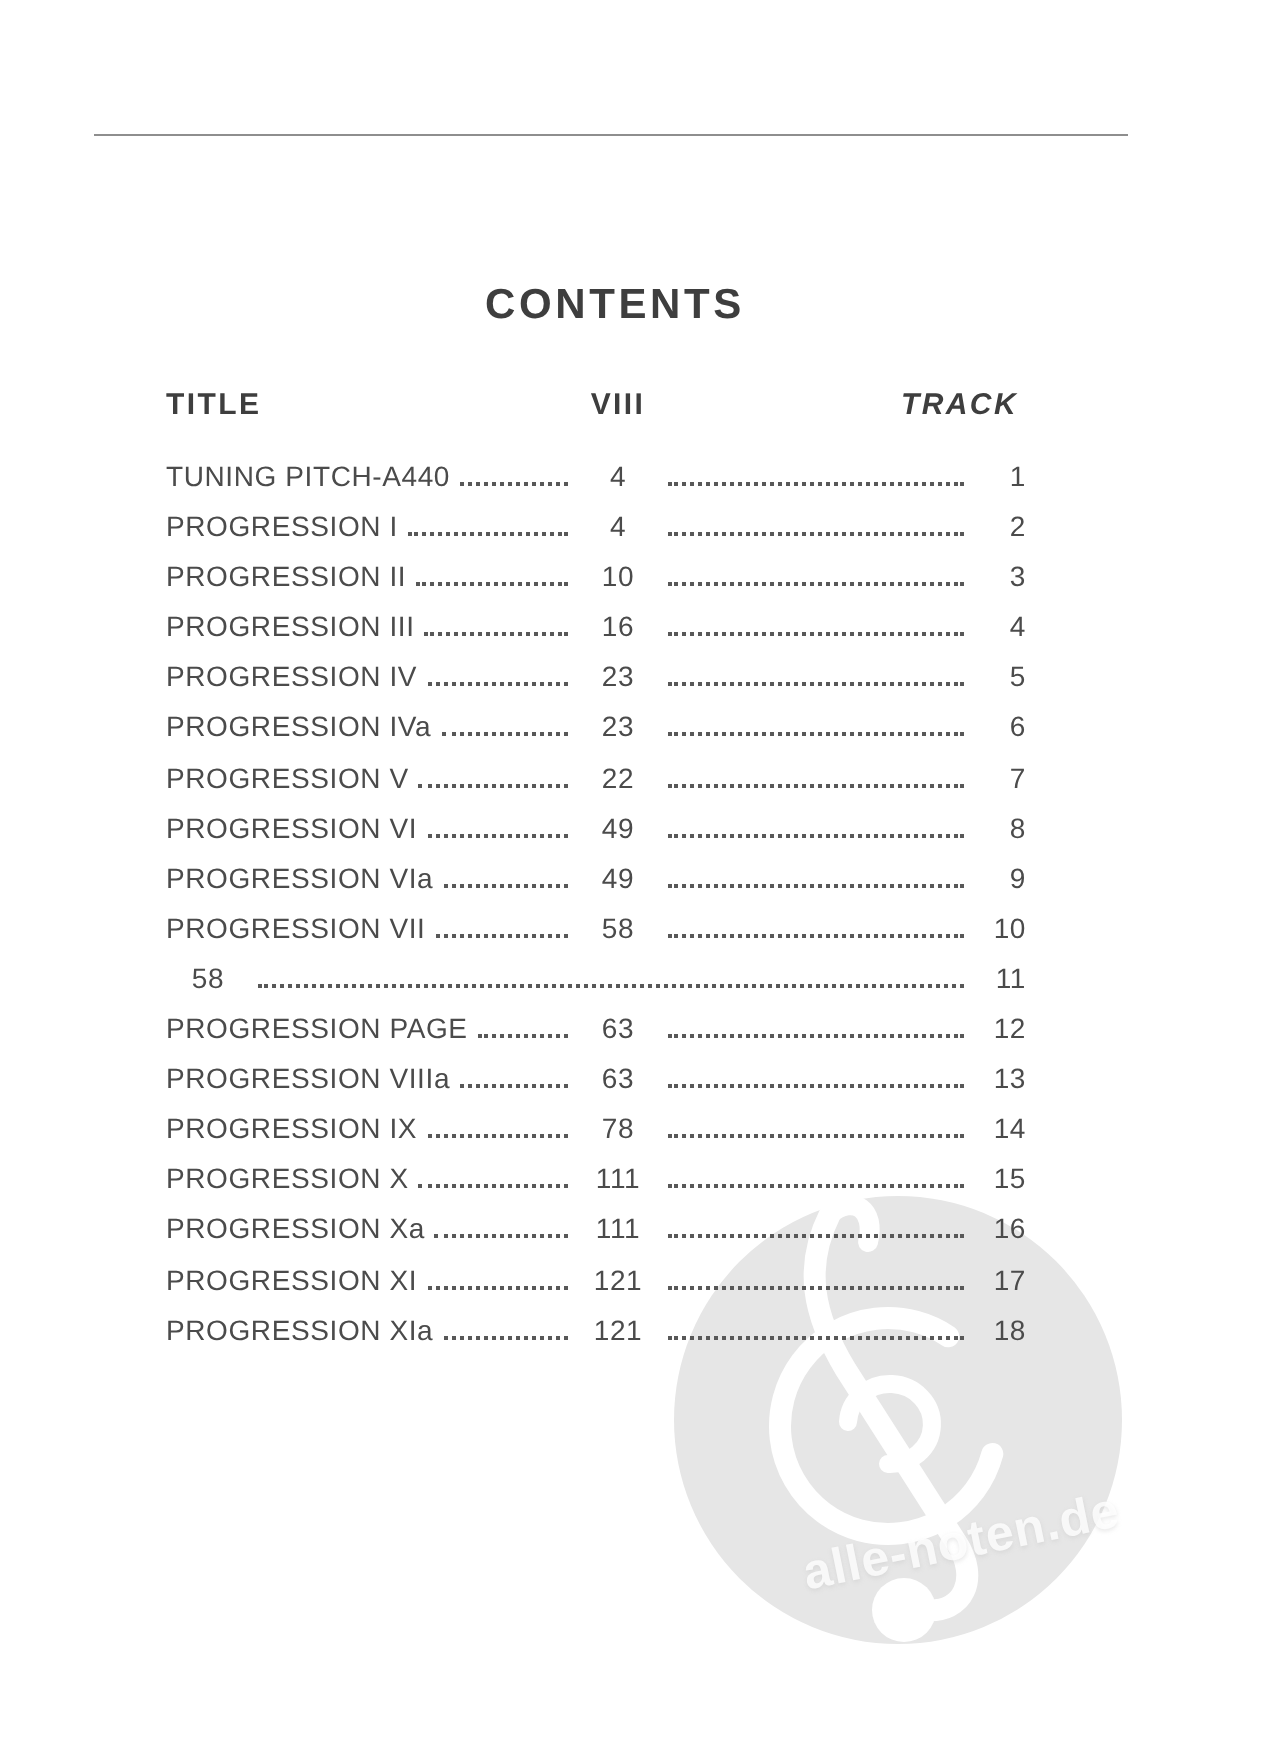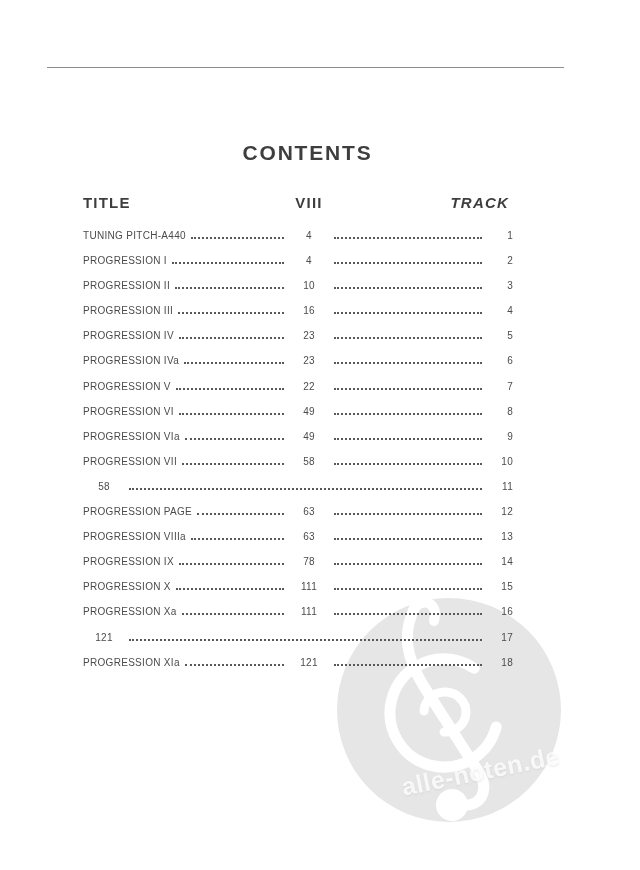--- a/index.html
+++ b/index.html
@@ -25,21 +25,21 @@
   }
   .th-title { width:205px; }
   .th-page  { width:42px; text-align:center; }
   .th-spacer{ flex:1; }
   .th-track { padding-right:4px;font-style:italic; }
   .toc-rows {
     position:absolute; left:83px; top:230px; width:430px;
   }
   .row {
     display:flex; align-items:baseline; height:25.1px;
-    font-size:10px; letter-spacing:0.3px; color:var(--text,#4b4b4b);
+    font-size:14px; letter-spacing:0.3px; color:var(--text,#4b4b4b);
   }
   .cell-tl { width:205px; display:flex; align-items:baseline; }
   .row-title { white-space:nowrap; }
   .leader {
     flex:1; min-width:8px; height:0;
     border-bottom:2px dotted var(--dots,#585858);
     margin:0 4px 1px 5px;
   }
   .leader2 {
     flex:1; min-width:8px; height:0;
@@ -246,20 +246,24 @@
         <div class="cell-tl">
           <span class="row-title">PROGRESSION Xa</span>
           <span class="leader"></span>
         </div>
         <div class="cell-page">111</div>
         <div class="leader2"></div>
         <div class="cell-track">16</div>
       </div>
 
       <div class="row">
+        <div class="cell-tl">
+          <span class="row-title">PROGRESSION XI</span>
+          <span class="leader"></span>
+        </div>
         <div class="cell-page">121</div>
         <div class="leader2"></div>
         <div class="cell-track">17</div>
       </div>
 
       <div class="row">
         <div class="cell-tl">
           <span class="row-title">PROGRESSION XIa</span>
           <span class="leader"></span>
         </div>

